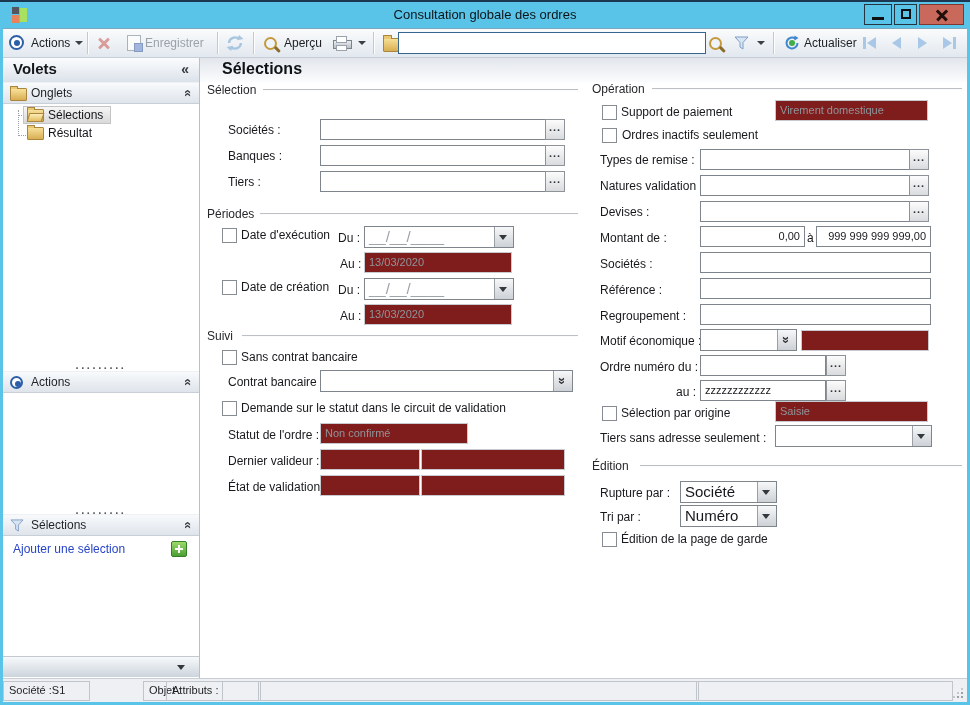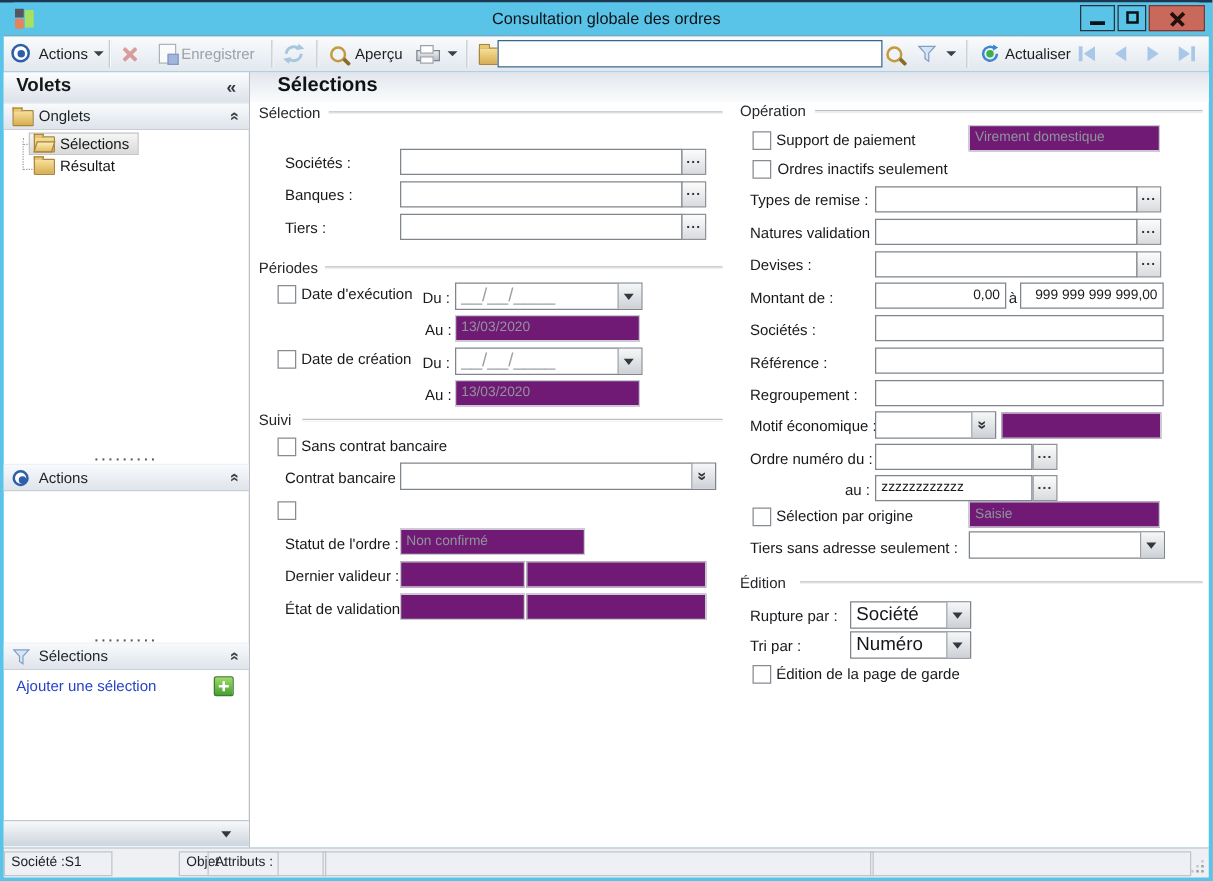--- a/index.html
+++ b/index.html
@@ -73,21 +73,21 @@
   
   .main{position:absolute;left:200px;top:58px;width:767px;height:620px;background:#fff;}
   .ptitle{position:absolute;left:200px;top:58px;width:767px;height:24px;background:linear-gradient(#e2e6ec,#fbfcfd);}
   .ptitle .t{position:absolute;left:22px;top:2px;font-size:16px;font-weight:bold;color:#0f1215;}
   .legend{position:absolute;font-size:12px;color:#26282b;white-space:nowrap;}
   .gline{position:absolute;height:1px;background:#bcc0c5;border-bottom:1px solid #fbfbfb;}
   .lbl{position:absolute;font-size:12px;line-height:14px;color:#17191c;white-space:nowrap;}
   .tb{position:absolute;background:#fff;border:1px solid #7f858c;height:19px;}
   .tb .v{display:block;font-size:11px;line-height:19px;padding:0 4px;color:#17191c;white-space:nowrap;overflow:hidden;}
   .tb.right .v{text-align:right;}
-  .tb.dis{background:#701a75;border-color:#c7cace;}
+  .tb.dis{background:#7f1d1d;border-color:#c7cace;}
   .tb.dis .v{color:#8f949a;}
   .browse{position:absolute;width:20px;height:21px;background:linear-gradient(#fcfcfc,#d9dbde);border:1px solid #8e9399;box-sizing:border-box;cursor:pointer;}
   .browse::after{content:"...";position:absolute;left:0;right:0;top:0;text-align:center;font-size:11px;font-weight:bold;color:#2f3337;letter-spacing:1px;line-height:15px;}
   .combo{position:absolute;background:#fff;border:1px solid #7f858c;height:20px;}
   .combo .v{display:block;font-size:15px;line-height:20px;padding:0 22px 0 4px;color:#15171a;white-space:nowrap;overflow:hidden;}
   .combo .v.mask{color:#9aa0a6;}
   .cbtn{position:absolute;top:0;right:0;bottom:0;width:18px;background:linear-gradient(#f6f7f8,#cdd1d6);border-left:1px solid #9aa0a6;cursor:pointer;}
   .cbtn.arrow::after{content:"";position:absolute;left:4px;top:8px;border-left:4px solid transparent;border-right:4px solid transparent;border-top:5px solid #33383d;}
   .cbtn.dbl::after{content:"«";position:absolute;left:3px;top:2px;font-size:13px;font-weight:bold;color:#2f3337;transform:rotate(-90deg);line-height:16px;}
   .chk{position:absolute;width:13px;height:13px;background:#fff;border:1px solid #878c92;cursor:pointer;box-sizing:content-box;}
@@ -269,20 +269,21 @@
   <span class="legend" style="left:207px;top:329px;">Suivi</span>
   <div class="gline" style="left:242px;top:335px;width:336px;"></div>
   <span class="chk" style="left:222px;top:350px;"></span>
   <span class="lbl" style="left:241px;top:350px;">Sans contrat bancaire</span>
   <span class="lbl" style="left:228px;top:375px;">Contrat bancaire :</span>
   <div class="combo" style="left:320px;top:370px;width:251px;">
     <span class="v"></span>
     <span class="cbtn dbl"></span>
   </div>
   <span class="chk" style="left:222px;top:401px;"></span>
+  <span class="lbl" style="left:241px;top:401px;">Demande sur le statut dans le circuit de validation</span>
   <span class="lbl" style="left:228px;top:428px;">Statut de l'ordre :</span>
   <div class="tb dis" style="left:320px;top:423px;width:146px;">
       <span class="v">Non confirmé</span>
     </div>
   <span class="lbl" style="left:228px;top:454px;">Dernier valideur :</span>
   <div class="tb dis" style="left:320px;top:449px;width:98px;">
       <span class="v"></span>
     </div>
   <div class="tb dis" style="left:421px;top:449px;width:142px;">
       <span class="v"></span>

